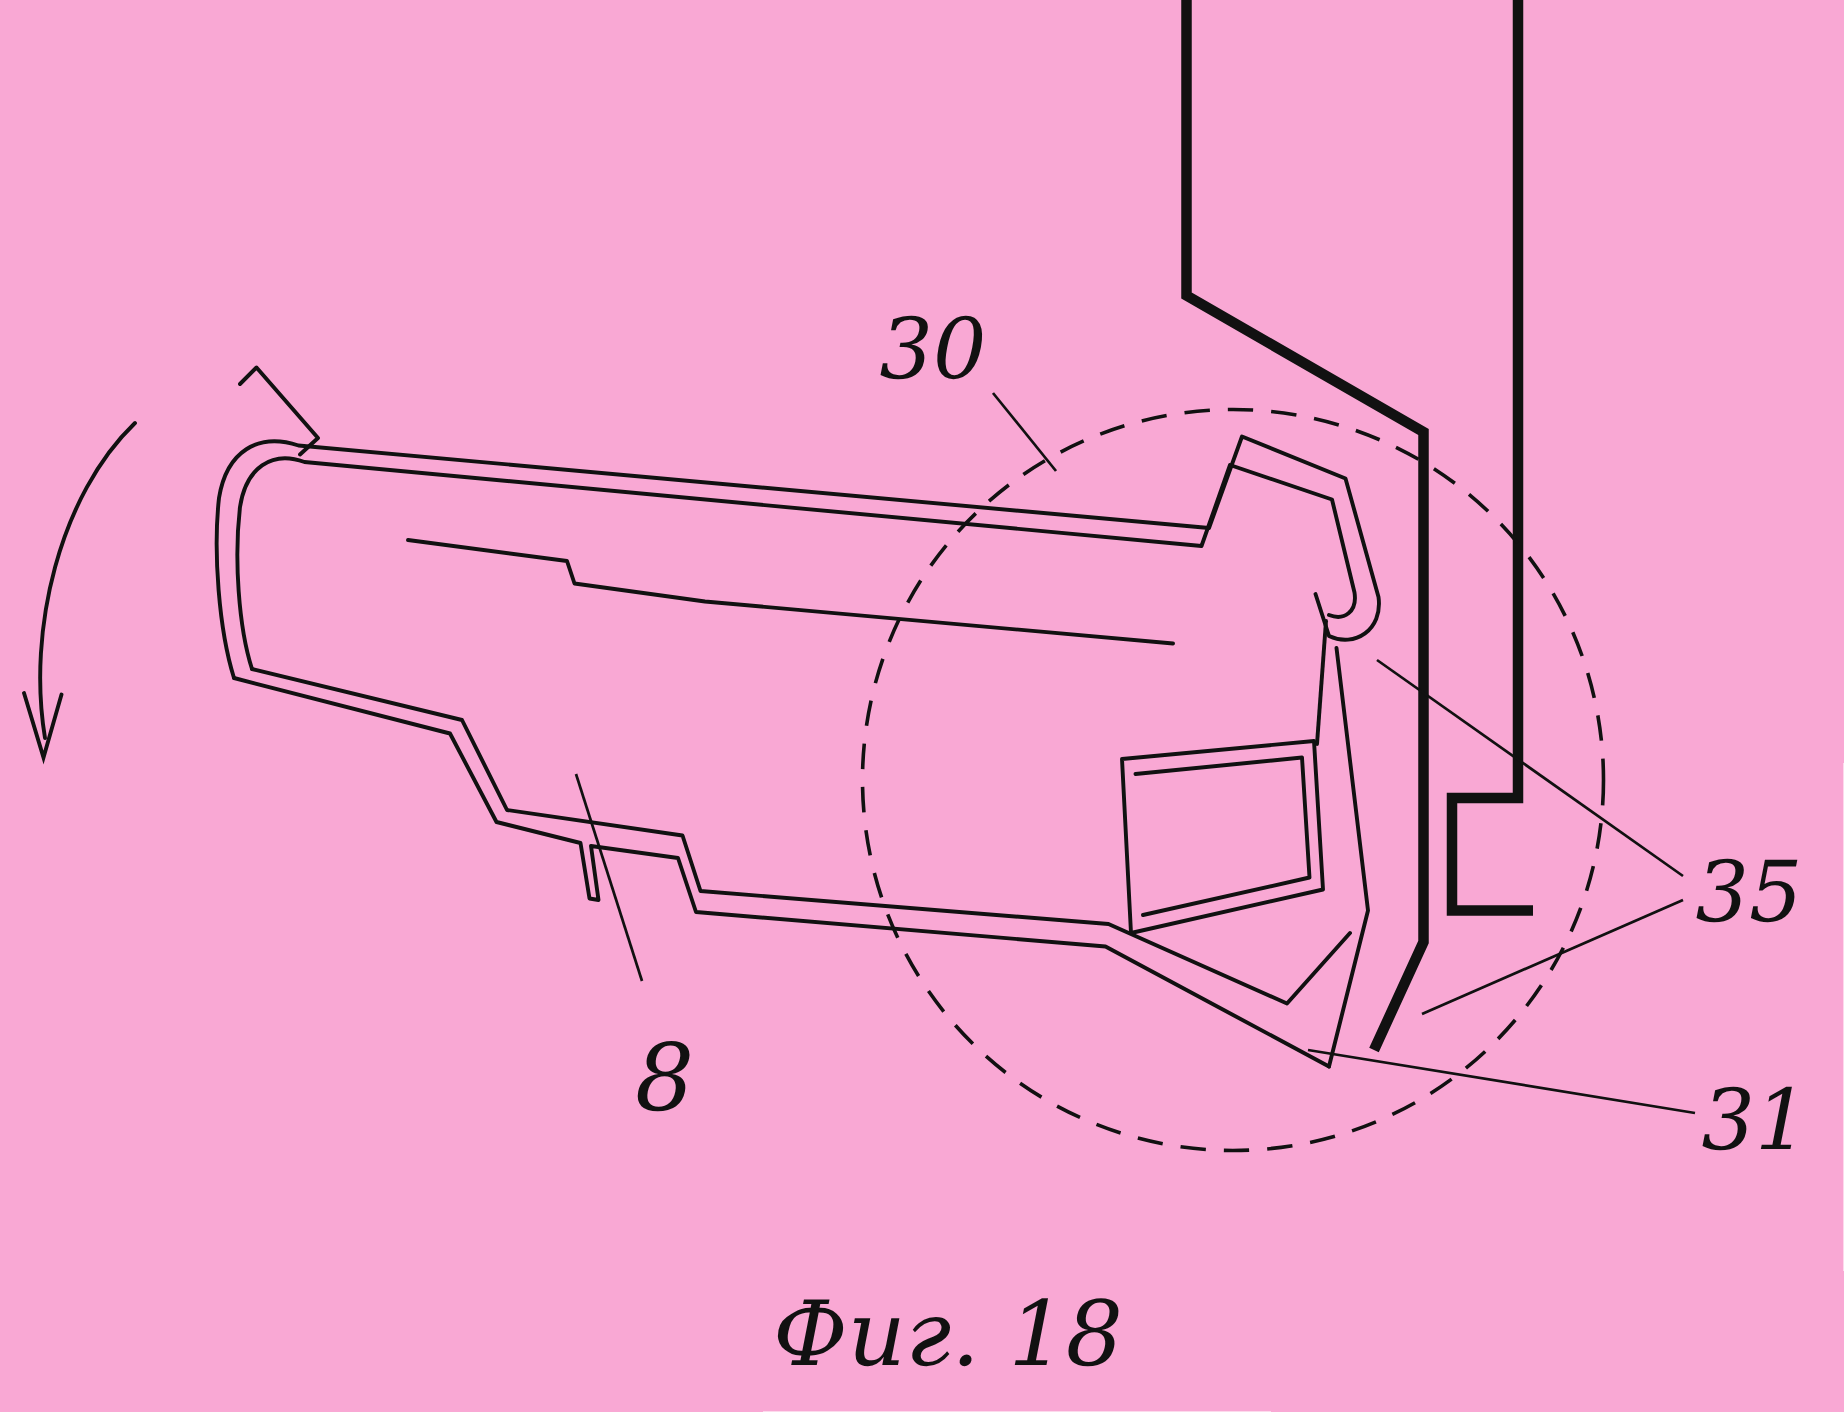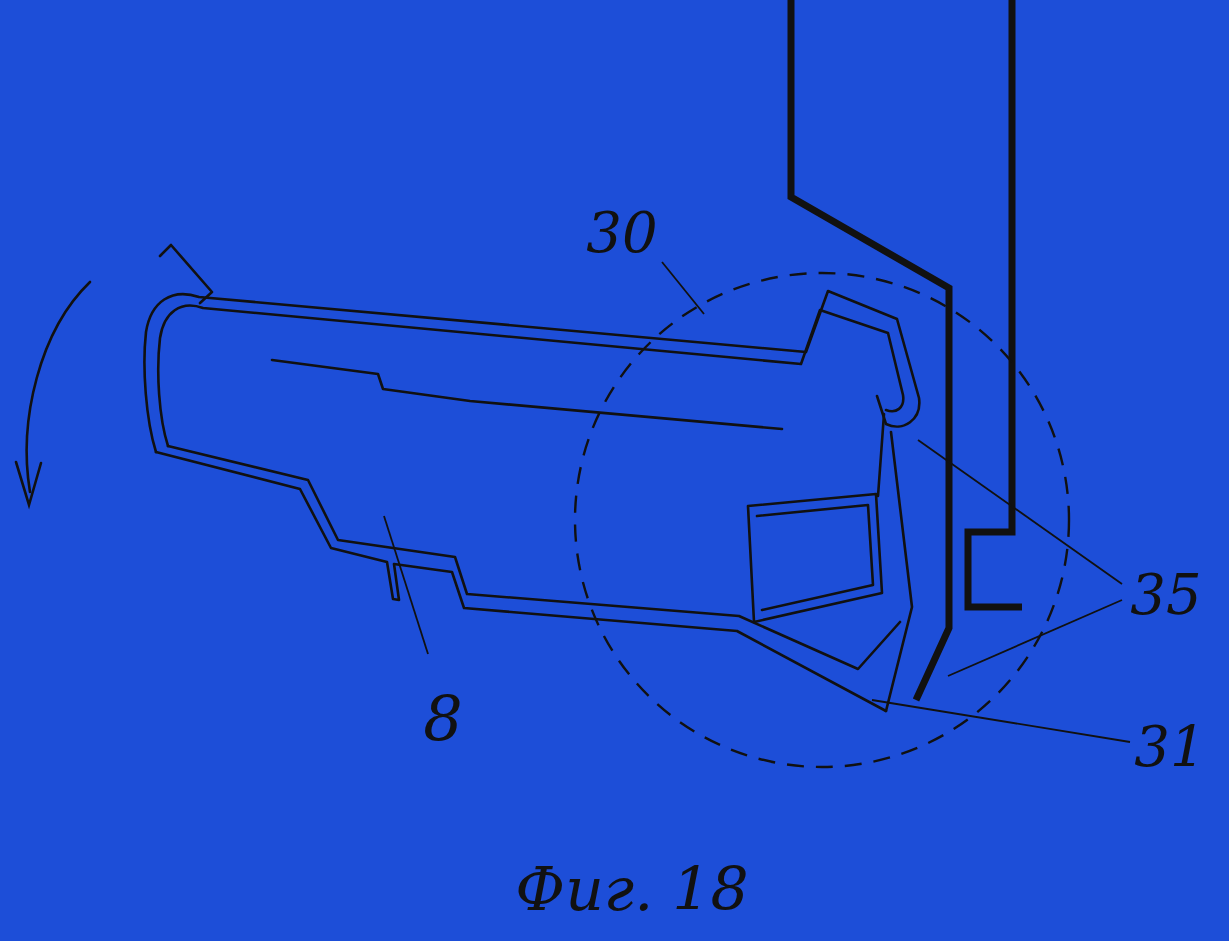--- a/index.html
+++ b/index.html
@@ -5,21 +5,21 @@
   html, body {
     margin: 0;
     padding: 0;
     background: #ffffff;
     font-family: "DejaVu Serif", serif;
   }
   .figure-page {
     position: relative;
     width: 1229px;
     height: 941px;
-    background: #1d4ed8;
+    background: #f9a8d4;
     overflow: hidden;
   }
   svg {
     display: block;
   }
   .ref-label {
     font-family: "DejaVu Serif", serif;
     font-style: italic;
     fill: #111111;
   }

